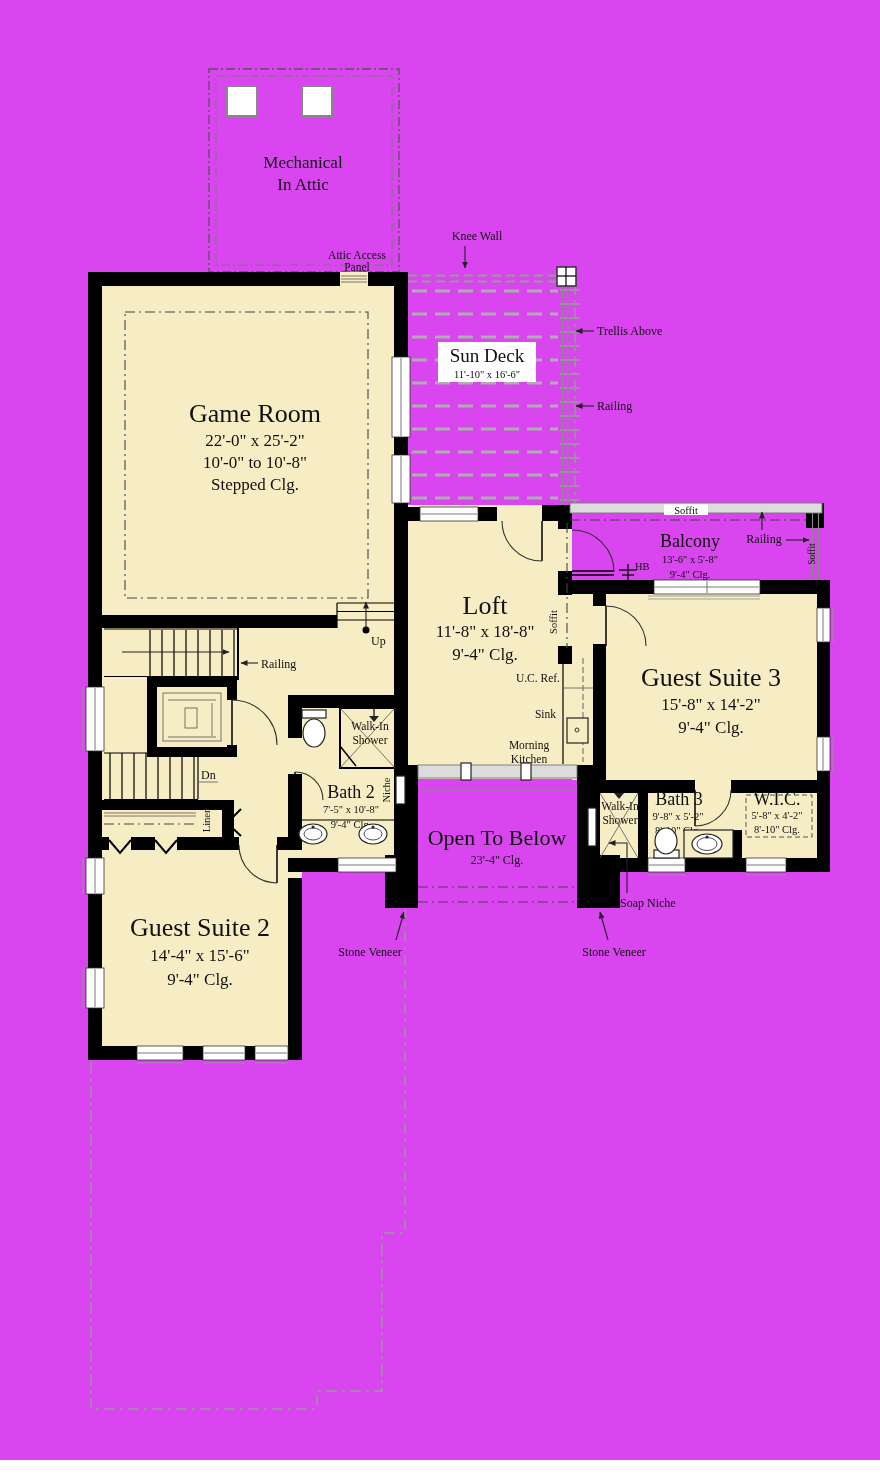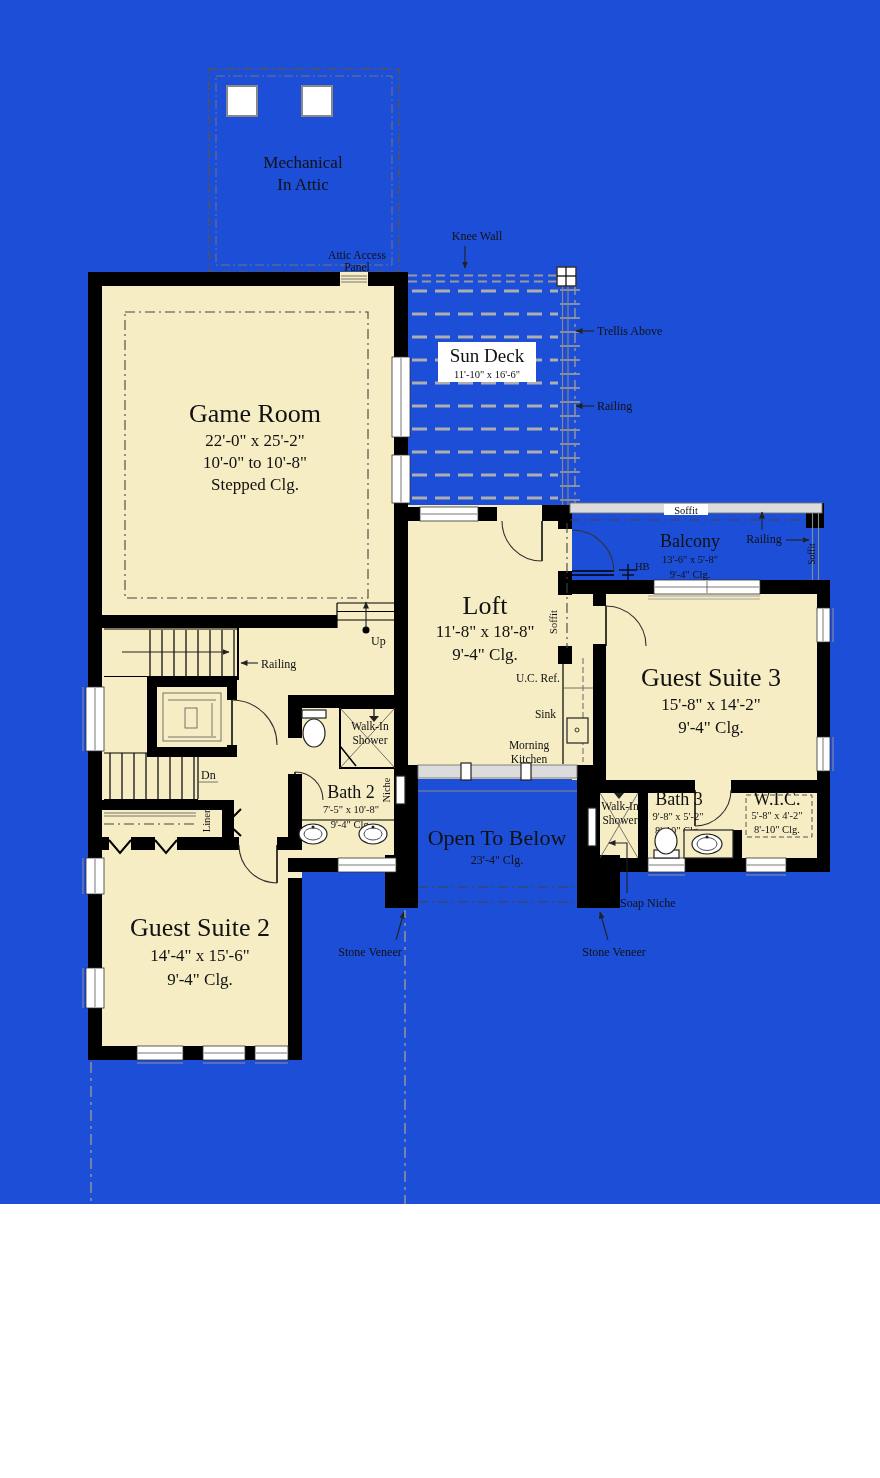--- a/index.html
+++ b/index.html
@@ -1,16 +1,16 @@
 <!DOCTYPE html>
 <html><head>
 <meta charset="utf-8">
 <style>
   html,body{margin:0;padding:0;background:#fff;}
-  #stage{position:relative;width:880px;height:1204px;background:#1d4ed8;overflow:hidden;}
+  #stage{position:relative;width:880px;height:1460px;background:#d946ef;overflow:hidden;}
   svg{display:block;}
   svg text{fill:#111;font-family:"Liberation Serif","DejaVu Serif",serif;}
   .tc{text-anchor:middle}
   .te{text-anchor:end}
   .t26{font-size:26px}
   .t22{font-size:22px}
   .t19{font-size:19px}
   .t18{font-size:18px}
   .t17{font-size:17px}
   .t12{font-size:12px}

